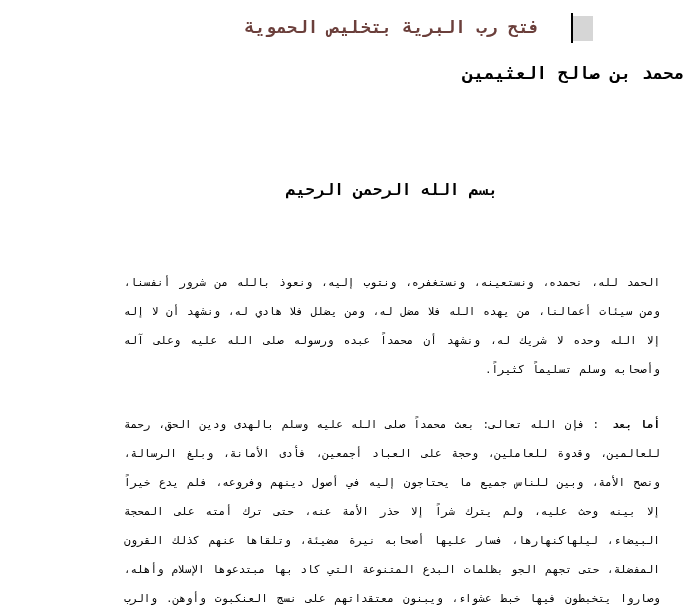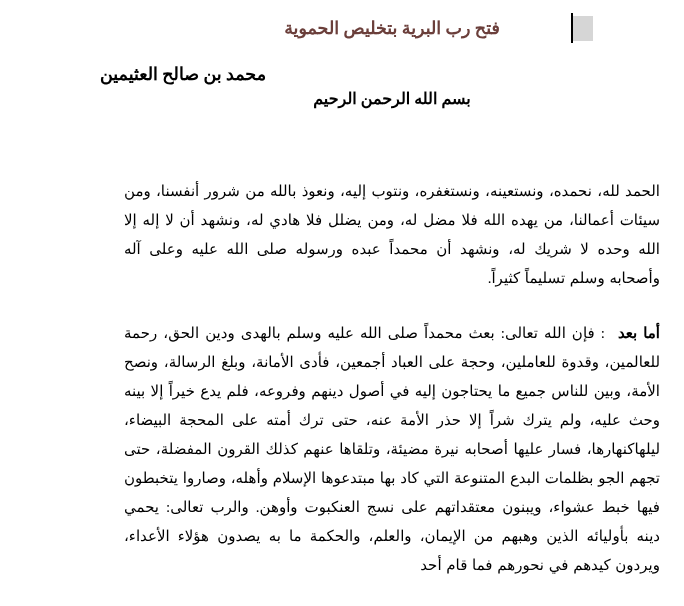--- a/index.html
+++ b/index.html
@@ -4,21 +4,21 @@
 <style>
   * { margin: 0; padding: 0; box-sizing: border-box; }
   html, body { background: #ffffff; }
   .page {
     width: 584px;
     height: 606px;
     background: #ffffff;
     overflow: hidden;
     position: relative;
     direction: rtl;
-    font-family: Liberation Serif, serif;
+    font-family: Liberation Mono, monospace;
     color: #000000;
   }
   .title-wrap {
     margin-top: 13px;
     text-align: center;
     position: relative;
     height: 30px;
     line-height: 30px;
   }
   .sel-highlight {
@@ -42,41 +42,42 @@
   .doc-title {
     position: relative;
     z-index: 1;
     display: inline;
     font-size: 17.5px;
     font-weight: bold;
     color: #6b3f3b; 
   }
   .author {
     margin-top: 18px;
-    text-align: left;
+    text-align: right;
     font-size: 17.5px;
     font-weight: bold;
     height: 26px;
     line-height: 26px;
   }
   .basmala {
+    margin-top: 92px;
     text-align: center;
     font-size: 16px;
     font-weight: bold;
     height: 24px;
     line-height: 24px;
   }
   .body-text {
     margin: 0 24px;
     direction: rtl;
     text-align: justify;
     text-justify: inter-word;
   }
   .body-text p {
-    font-size: 15px;
+    font-size: 11px;
     line-height: 29px;
     word-spacing: 1px;
   }
   .p1 { margin-top: 66px; }
   .p2 { margin-top: 26px; }
   .p2 b { font-weight: bold; margin-left: 13px; }
 </style>
 </head>
 <body>
 

